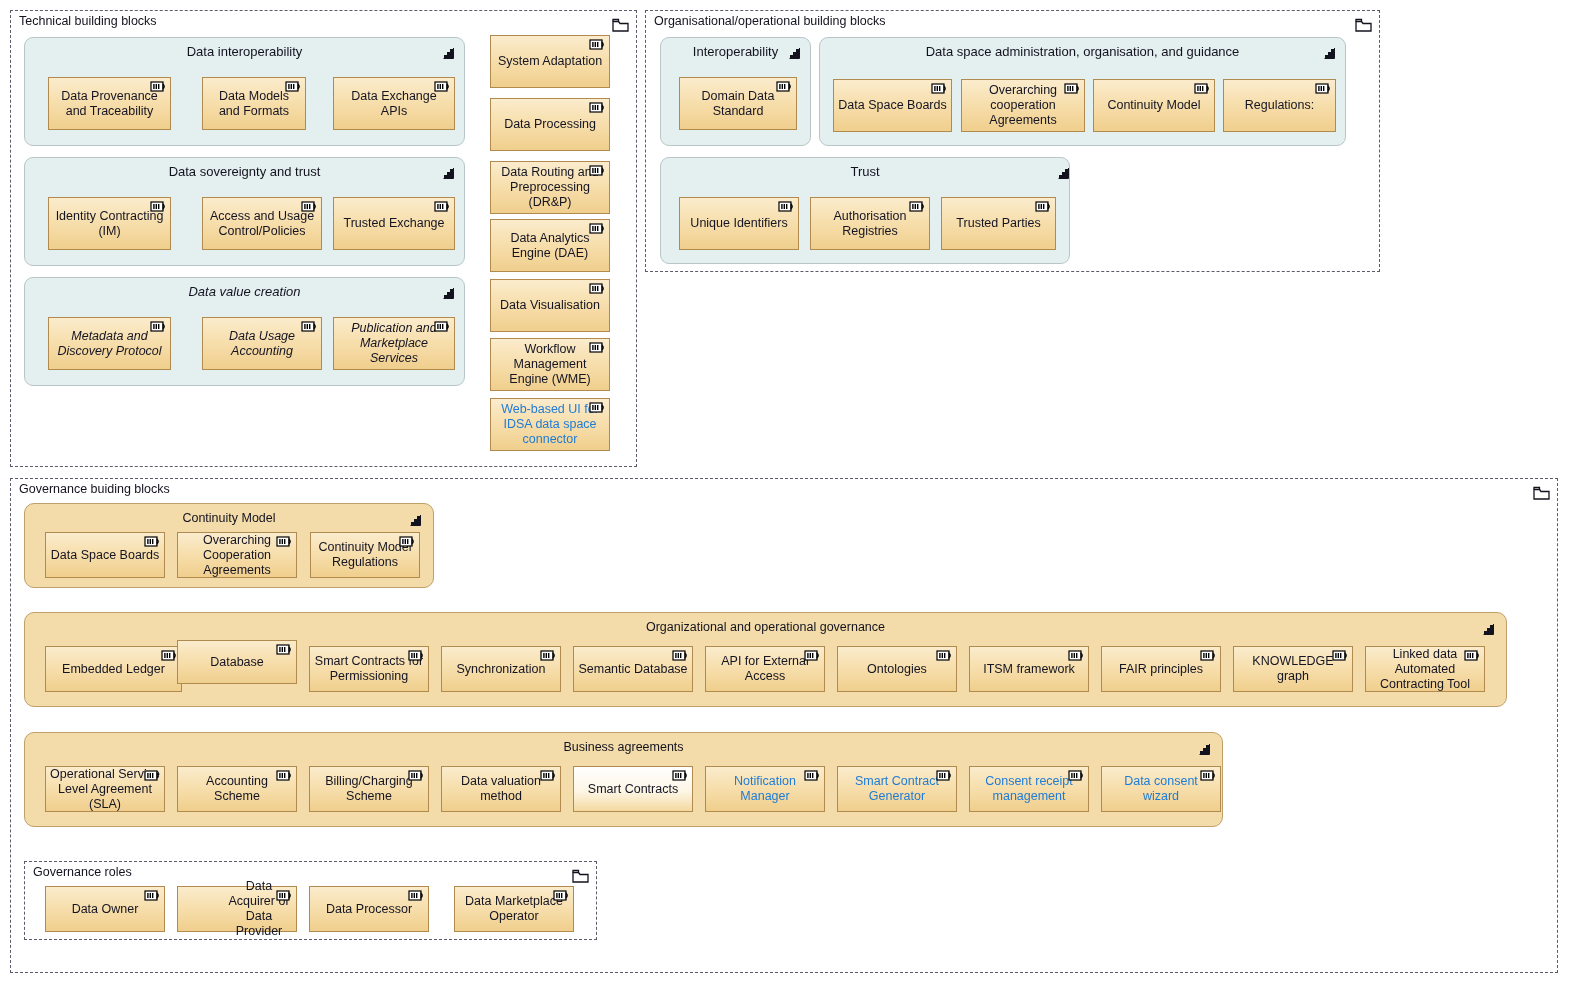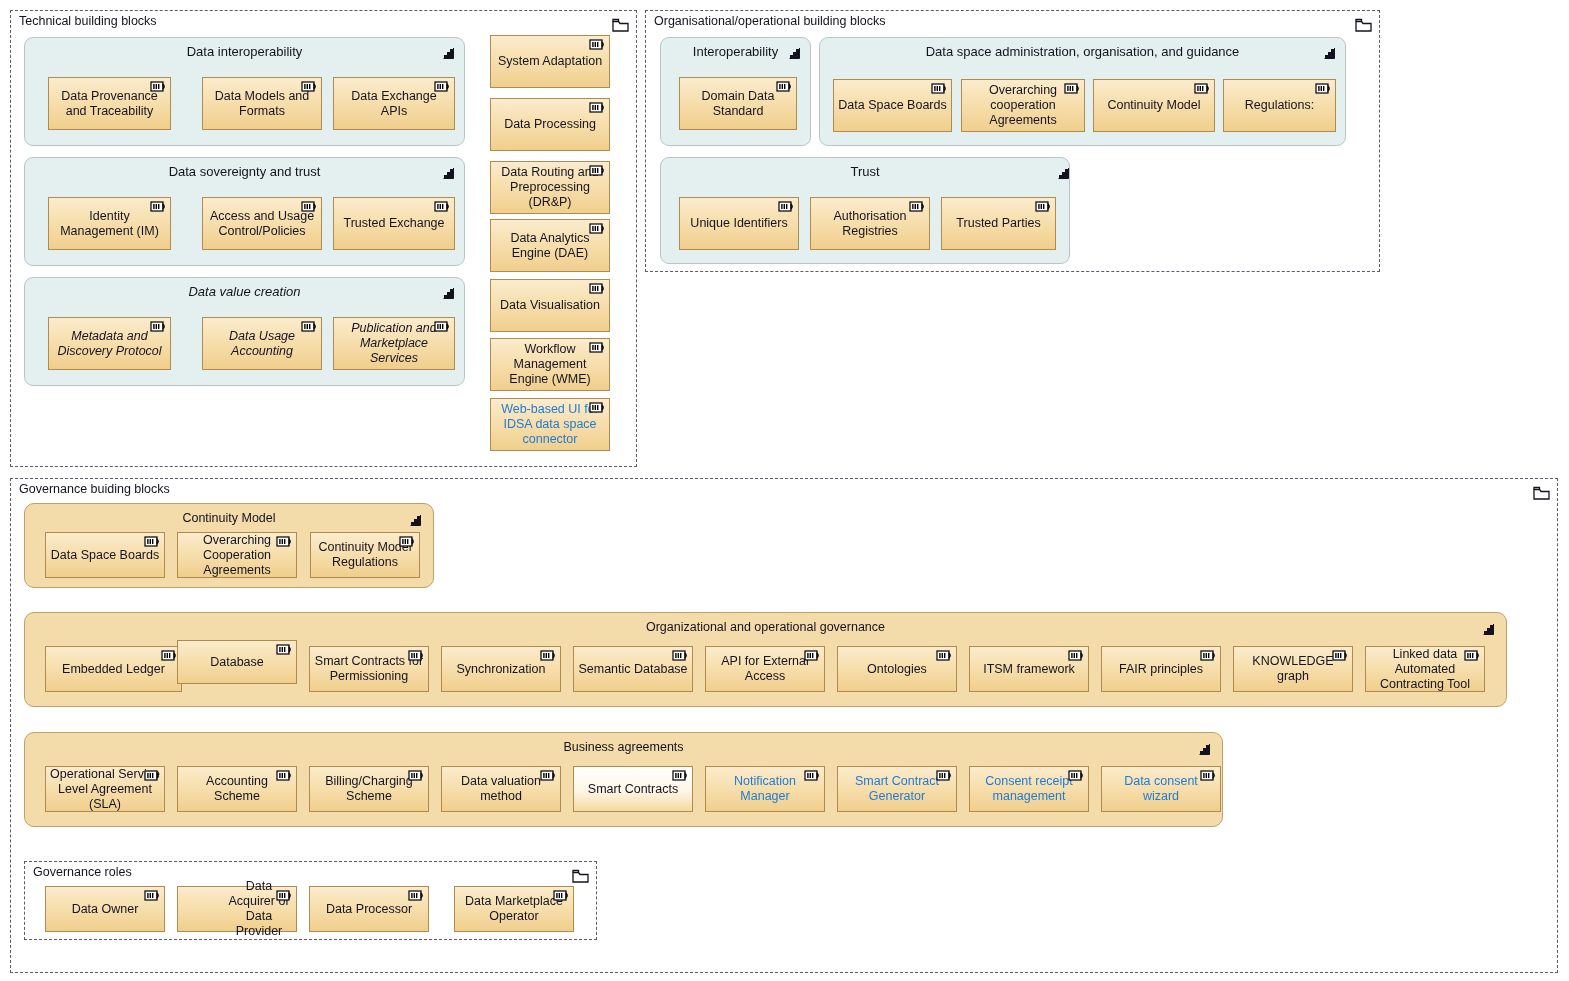--- a/index.html
+++ b/index.html
@@ -79,21 +79,21 @@
     <div class="abs node" style="left:23px;top:39px;width:123px;height:53px;">
       <svg class="comp-icon" viewBox="0 0 17 11">
           <rect x="1" y="1" width="12" height="9" fill="#fff" stroke="#000" stroke-width="1.2"></rect>
           <rect x="3.2" y="3" width="1.4" height="5" fill="#000"></rect>
           <rect x="5.6" y="3" width="1.4" height="5" fill="#000"></rect>
           <rect x="8" y="3" width="1.4" height="5" fill="#000"></rect>
           <path d="M13 3.2q2.6 2.3 0 4.6z" fill="#fff" stroke="#000" stroke-width="1.1"></path>
         </svg>
       <span class="lbl">Data Provenance and Traceability</span>
     </div>
-    <div class="abs node" style="left:177px;top:39px;width:120px;height:53px;">
+    <div class="abs node" style="left:177px;top:39px;width:104px;height:53px;">
       <svg class="comp-icon" viewBox="0 0 17 11">
           <rect x="1" y="1" width="12" height="9" fill="#fff" stroke="#000" stroke-width="1.2"></rect>
           <rect x="3.2" y="3" width="1.4" height="5" fill="#000"></rect>
           <rect x="5.6" y="3" width="1.4" height="5" fill="#000"></rect>
           <rect x="8" y="3" width="1.4" height="5" fill="#000"></rect>
           <path d="M13 3.2q2.6 2.3 0 4.6z" fill="#fff" stroke="#000" stroke-width="1.1"></path>
         </svg>
       <span class="lbl">Data Models and Formats</span>
     </div>
     <div class="abs node" style="left:308px;top:39px;width:122px;height:53px;">
@@ -115,21 +115,21 @@
       <path d="M11.5 2v10.5H1.5" fill="none" stroke="#13131f" stroke-width="1"></path>
     </svg>
     <div class="abs node" style="left:23px;top:39px;width:123px;height:53px;">
       <svg class="comp-icon" viewBox="0 0 17 11">
           <rect x="1" y="1" width="12" height="9" fill="#fff" stroke="#000" stroke-width="1.2"></rect>
           <rect x="3.2" y="3" width="1.4" height="5" fill="#000"></rect>
           <rect x="5.6" y="3" width="1.4" height="5" fill="#000"></rect>
           <rect x="8" y="3" width="1.4" height="5" fill="#000"></rect>
           <path d="M13 3.2q2.6 2.3 0 4.6z" fill="#fff" stroke="#000" stroke-width="1.1"></path>
         </svg>
-      <span class="lbl">Identity Management (IM)</span>
+      <span class="lbl">Identity Contracting (IM)</span>
     </div>
     <div class="abs node" style="left:177px;top:39px;width:120px;height:53px;">
       <svg class="comp-icon" viewBox="0 0 17 11">
           <rect x="1" y="1" width="12" height="9" fill="#fff" stroke="#000" stroke-width="1.2"></rect>
           <rect x="3.2" y="3" width="1.4" height="5" fill="#000"></rect>
           <rect x="5.6" y="3" width="1.4" height="5" fill="#000"></rect>
           <rect x="8" y="3" width="1.4" height="5" fill="#000"></rect>
           <path d="M13 3.2q2.6 2.3 0 4.6z" fill="#fff" stroke="#000" stroke-width="1.1"></path>
         </svg>
       <span class="lbl">Access and Usage Control/Policies</span>

